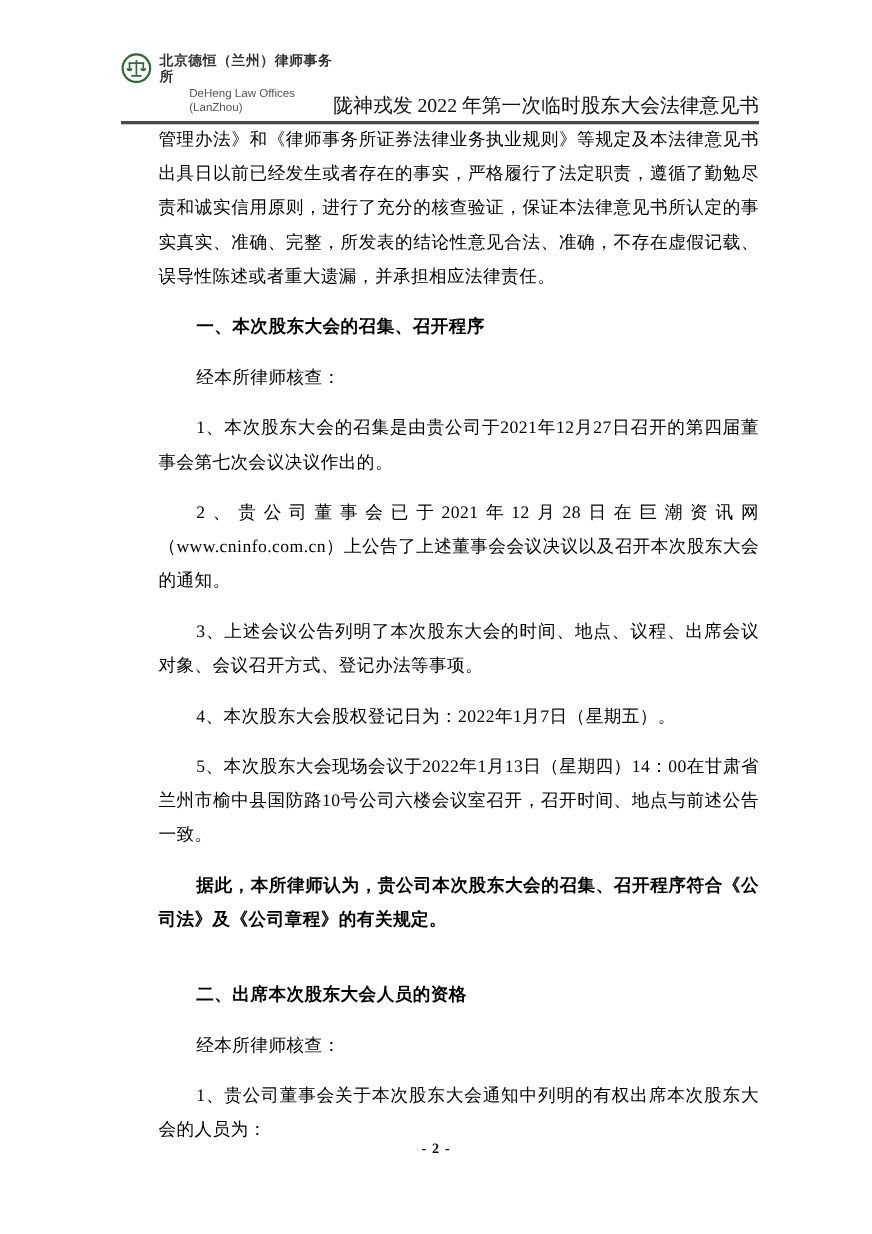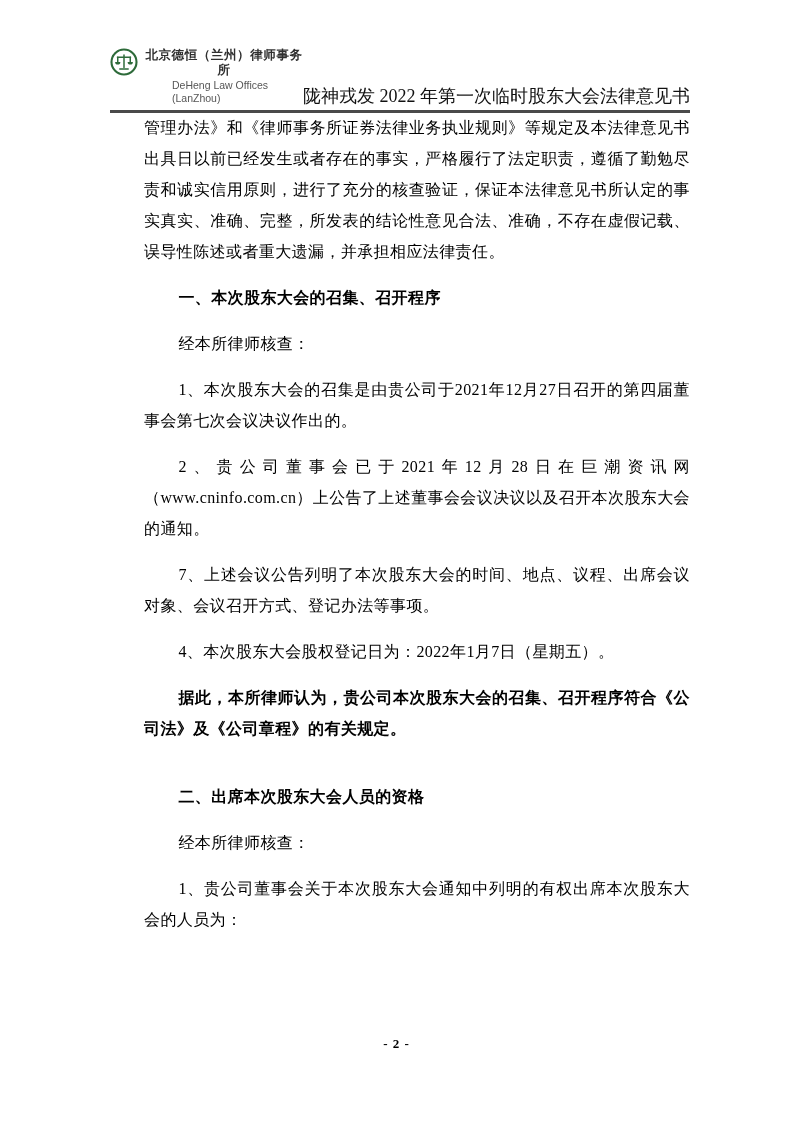--- a/index.html
+++ b/index.html
@@ -27,21 +27,20 @@
   .header-left { display: flex; align-items: flex-start; }
   .logo { width: 28px; height: 28px; margin-right: 7px; flex: 0 0 auto; }
   .firm-names { display: flex; flex-direction: column; }
   .firm-cn {
     font-family: "Liberation Sans", "DejaVu Sans", sans-serif;
     font-weight: bold;
     font-size: 12.5px;
     letter-spacing: 0.6px;
     color: #303030;
     line-height: 15px;
-    text-align: center;
   }
   .firm-en {
     font-family: "Liberation Sans", "DejaVu Sans", sans-serif;
     font-size: 10.5px;
     color: #565656;
     line-height: 13px;
     margin-top: 1px;
     padding-left: 27px;
   }
   .header-title {
@@ -111,22 +110,23 @@
     </div>
     <div class="header-title">陇神戎发 2022 年第一次临时股东大会法律意见书</div>
   </div>
 
   <div class="content" id="content">
       <p class="para body">管理办法》和《律师事务所证券法律业务执业规则》等规定及本法律意见书出具日以前已经发生或者存在的事实，严格履行了法定职责，遵循了勤勉尽责和诚实信用原则，进行了充分的核查验证，保证本法律意见书所认定的事实真实、准确、完整，所发表的结论性意见合法、准确，不存在虚假记载、误导性陈述或者重大遗漏，并承担相应法律责任。</p>
       <p class="para heading indent">一、本次股东大会的召集、召开程序</p>
       <p class="para body indent">经本所律师核查：</p>
       <p class="para body indent">1、本次股东大会的召集是由贵公司于2021年12月27日召开的第四届董事会第七次会议决议作出的。</p>
       <p class="para body indent">2、贵公司董事会已于2021年12月28日在巨潮资讯网（www.cninfo.com.cn）上公告了上述董事会会议决议以及召开本次股东大会的通知。</p>
-      <p class="para body indent">7、上述会议公告列明了本次股东大会的时间、地点、议程、出席会议对象、会议召开方式、登记办法等事项。</p>
+      <p class="para body indent">3、上述会议公告列明了本次股东大会的时间、地点、议程、出席会议对象、会议召开方式、登记办法等事项。</p>
       <p class="para body indent">4、本次股东大会股权登记日为：2022年1月7日（星期五）。</p>
+      <p class="para body indent">5、本次股东大会现场会议于2022年1月13日（星期四）14：00在甘肃省兰州市榆中县国防路10号公司六楼会议室召开，召开时间、地点与前述公告一致。</p>
       <p class="para bold indent">据此，本所律师认为，贵公司本次股东大会的召集、召开程序符合《公司法》及《公司章程》的有关规定。</p>
       <p class="para heading indent gap-before">二、出席本次股东大会人员的资格</p>
       <p class="para body indent">经本所律师核查：</p>
       <p class="para body indent">1、贵公司董事会关于本次股东大会通知中列明的有权出席本次股东大会的人员为：</p>
     </div>
 
   <div class="footer">
     <span>- 2 -</span>
   </div>
 

